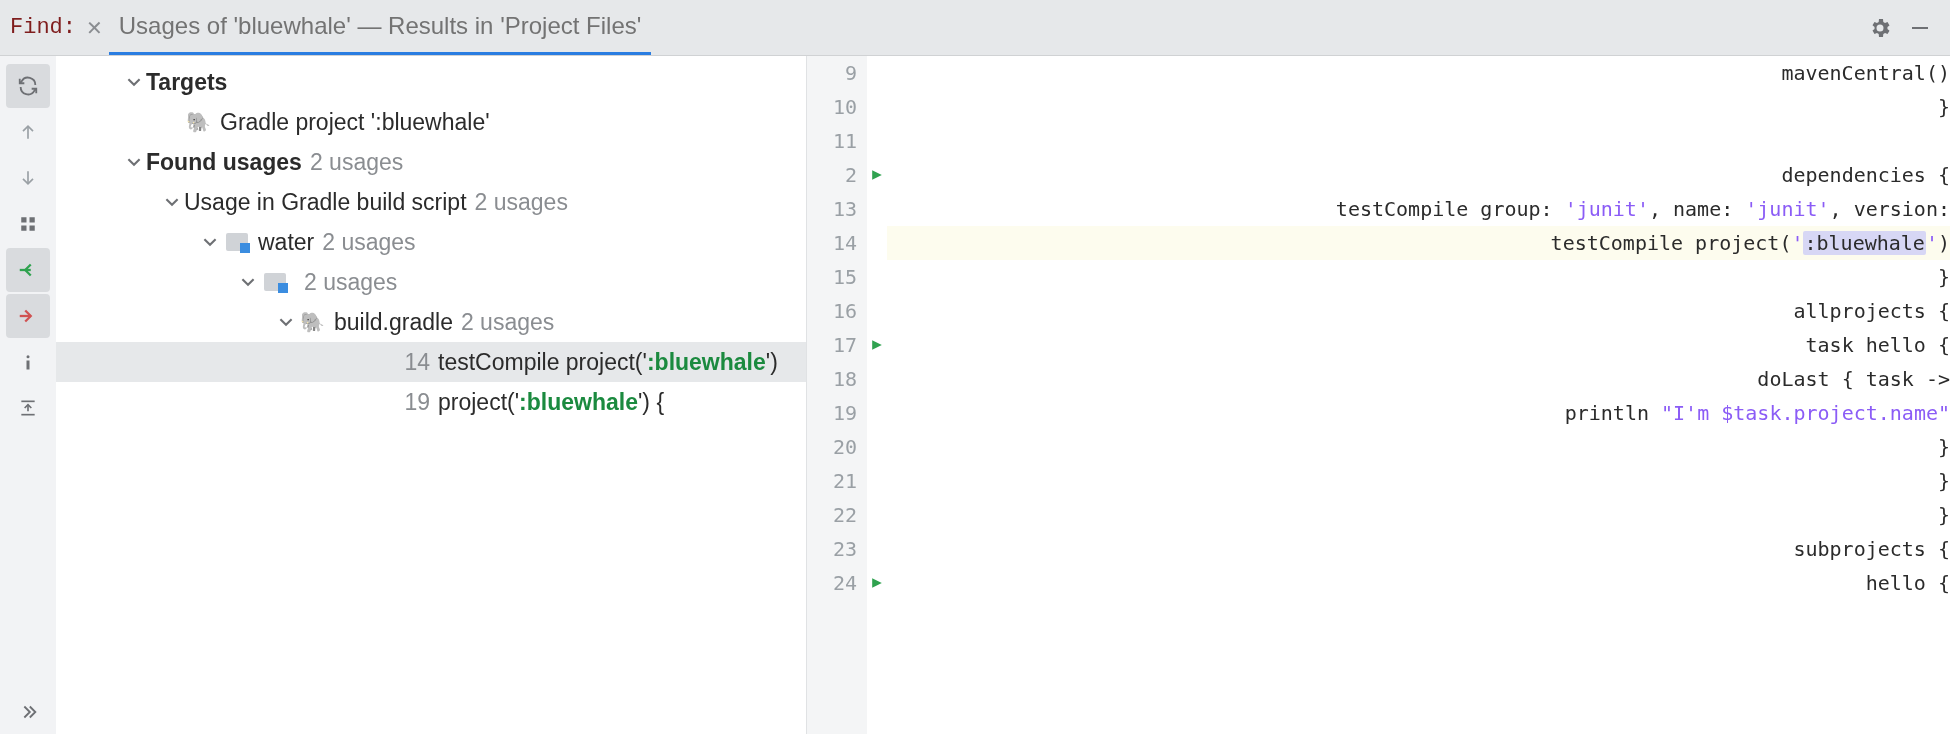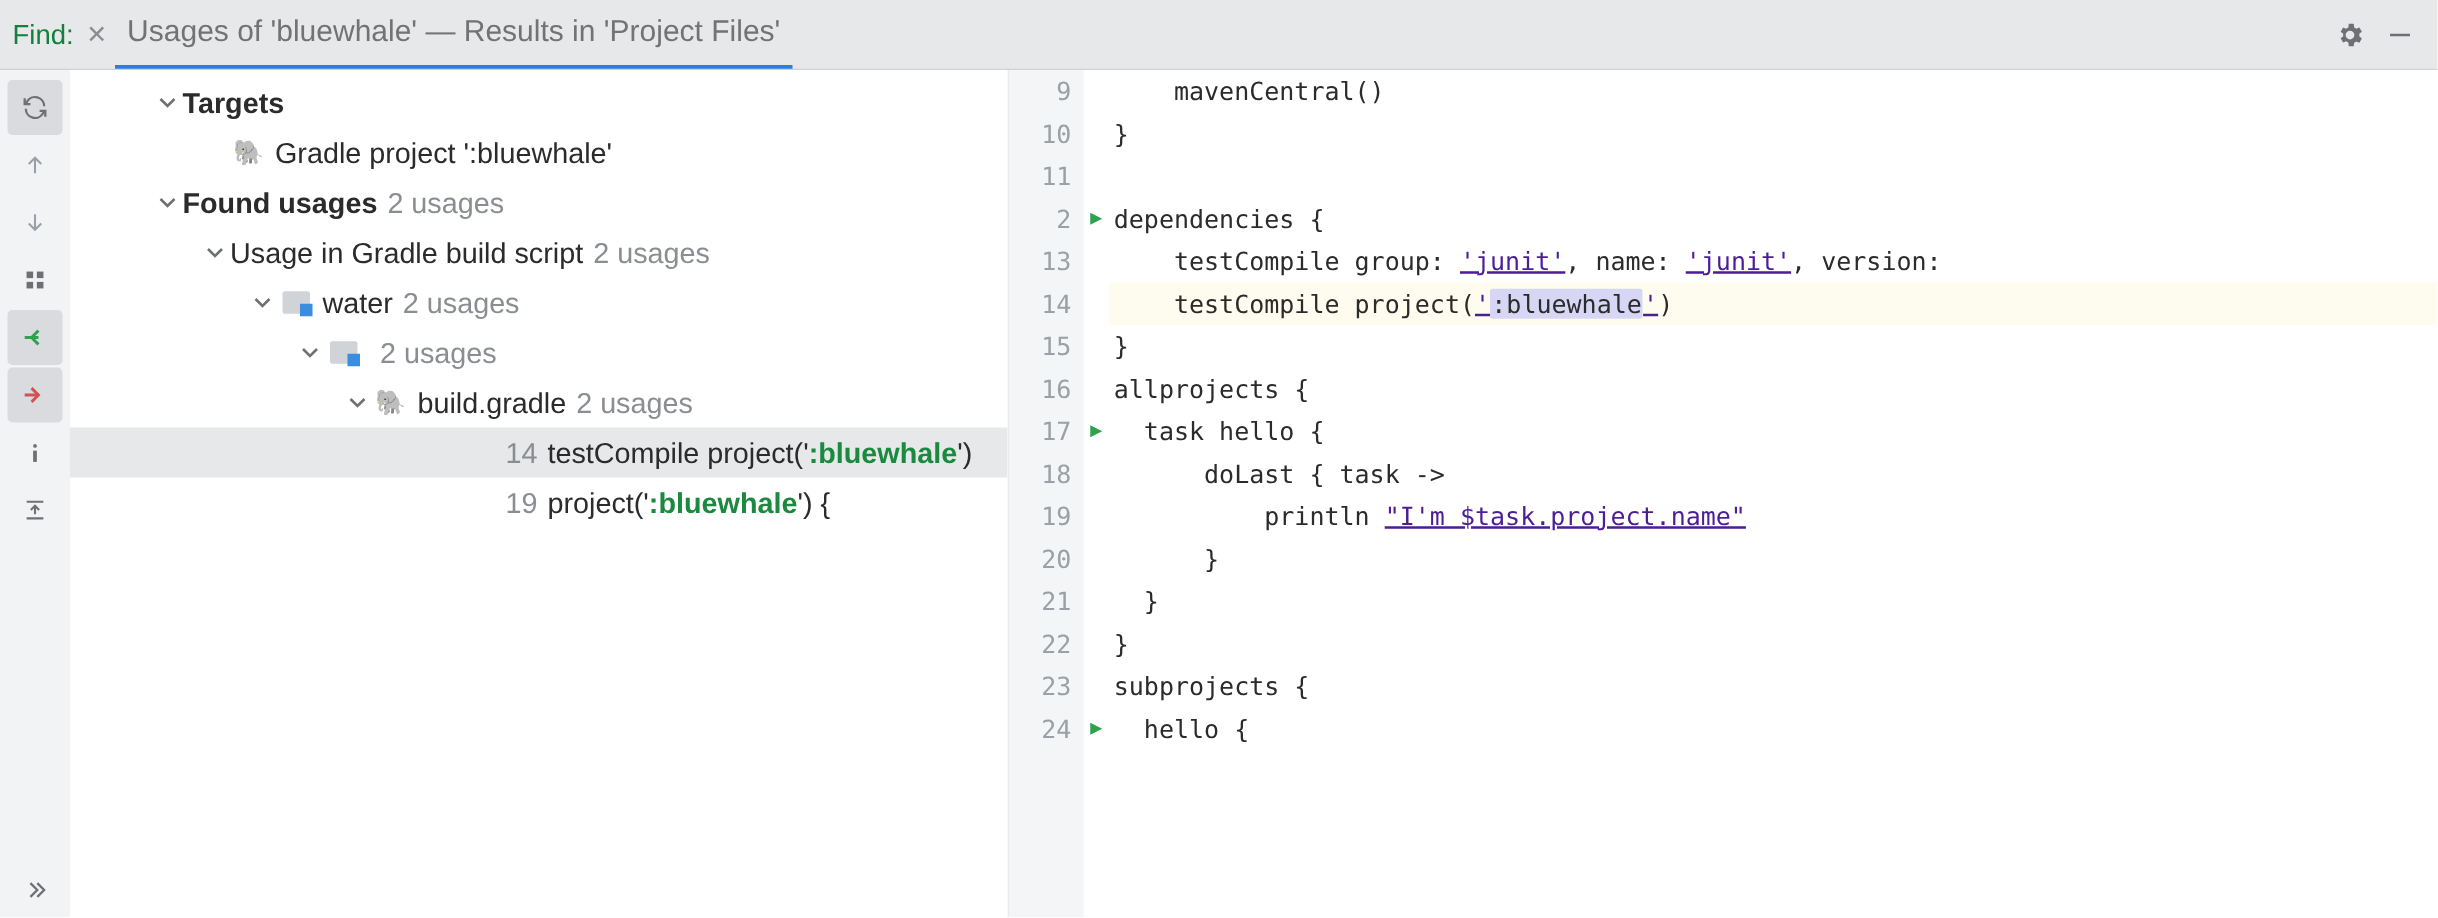--- a/index.html
+++ b/index.html
@@ -14,21 +14,21 @@
 .root { display: flex; flex-direction: column; height: 100%; }
 
 
 .hdr {
   display: flex; align-items: center;
   background: #e6e8ea;
   height: 56px;
   padding: 0 10px;
   border-bottom: 1px solid #d0d2d4;
 }
-.hdr .find-label { color: #15803d; font-size: 22px; margin-right: 10px; }
+.hdr .find-label { color: #7f1d1d; font-size: 22px; margin-right: 10px; font-family: Liberation Mono, monospace; }
 .hdr .close-small { color: #8a8d91; font-size: 20px; cursor: pointer; margin-right: 6px; }
 .tab {
   display: flex; align-items: center;
   font-size: 24px; color: #737373;
   padding: 0 10px;
   height: 100%;
   border-bottom: 3px solid #2a7de1;
 }
 .hdr .spacer { flex: 1; }
 .hdr .icon-btn { width: 40px; height: 40px; display: flex; align-items: center; justify-content: center; color: #6e7074; cursor: pointer; }
@@ -70,23 +70,23 @@
 .kw { color:#1b8a3f; font-weight:700; }
 
 
 .editor { flex:1; display:flex; background:#fff; overflow:hidden; border-left:1px solid #e0e2e4; }
 .gutter { width:60px; background:#f4f5f6; color:#9aa0a5; font-family: Menlo, Consolas, monospace; font-size:20px; text-align:right; padding-right:10px; }
 .gline { height:34px; line-height:34px; }
 .runcol { width:20px; background:#fff; }
 .runmark { height:34px; display:flex; align-items:center; justify-content:center; }
 .runmark svg { width:12px; height:12px; }
 .code { flex:1; font-family: Menlo, Consolas, monospace; font-size:20px; color:#2b2b2b; }
-.cline { height:34px; line-height:34px; white-space:pre; padding-left:4px; }
+.cline { height:34px; line-height:34px; white-space:pre; padding-left:4px;text-align:right; }
 .cline.hl { background:#fdfcee; }
-.tok-str { color:#4c1d95;text-decoration:underline; }
+.tok-str { color:#8b5cf6; }
 .hi-usage { background:#d7d7f5; border-radius:2px; padding:0 1px;}
 </style>
 </head>
 <body>
 
 <div class="root">
   <div class="hdr">
     <span class="find-label">Find:</span>
     <span class="close-small">✕</span>
     <div class="tab">

